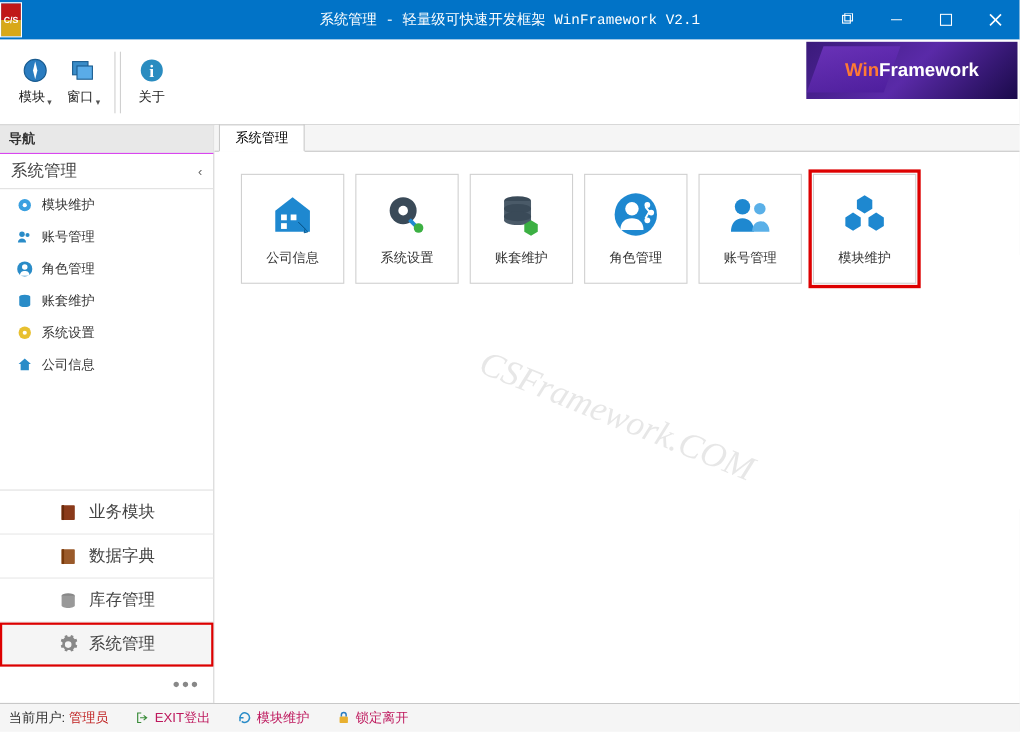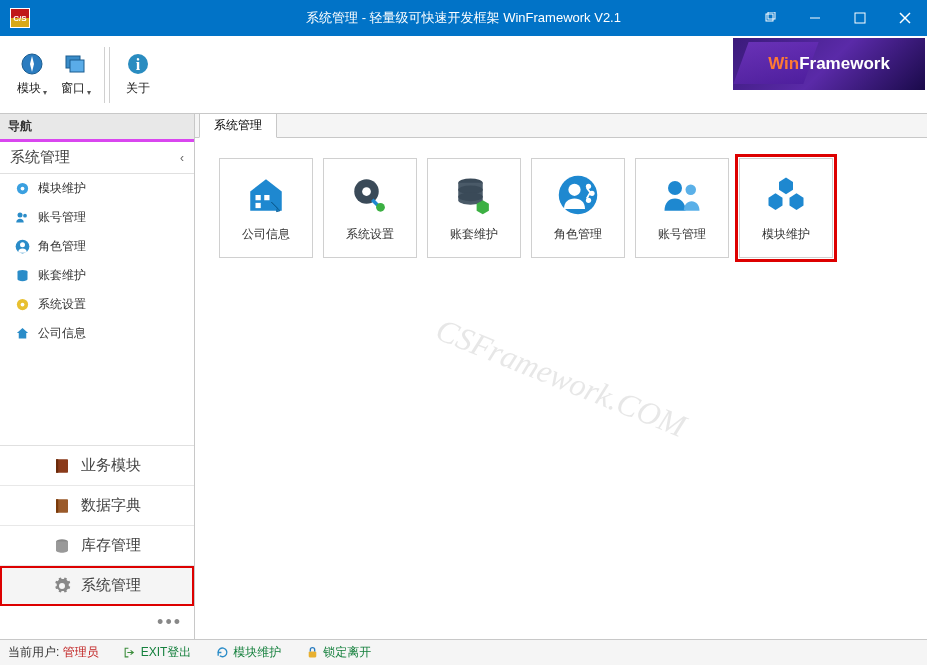--- a/index.html
+++ b/index.html
@@ -17,36 +17,37 @@
     .titlebar {
       height: 36px;
       background: #0173c7;
       display: flex;
       align-items: center;
       color: white;
       position: relative;
     }
     .titlebar .app-icon {
       width: 20px;
-      height: 20px;
-      margin-left: 10px;
+      height: 32px;
+      margin-left: 0;
       background: linear-gradient(to bottom, #c01818 50%, #d8a818 50%);
       border: 1px solid #fff;
       font-size: 8px;
       color: white;
       font-weight: bold;
       display: flex;
       align-items: center;
       justify-content: center;
     }
     .titlebar .title {
       position: absolute;
       left: 50%;
       transform: translateX(-50%);
       font-size: 13px;
+      font-family: Liberation Mono, monospace;
     }
     .titlebar .win-controls {
       margin-left: auto;
       display: flex;
       height: 100%;
     }
     .titlebar .win-btn {
       width: 45px;
       display: flex;
       align-items: center;
@@ -140,21 +141,21 @@
     
     .nav {
       width: 195px;
       border-right: 1px solid #c8c8c8;
       display: flex;
       flex-direction: column;
       background: #fff;
     }
     .nav-title {
       background: #e8e8e8;
-      border-bottom: 3px solid #d946ef;
+      border-bottom: 1px solid #d946ef;
       padding: 4px 8px;
       font-size: 12px;
       font-weight: bold;
       color: #333;
       font-family: Liberation Serif, serif;
     }
     .nav-header {
       padding: 6px 10px;
       font-size: 15px;
       color: #444;
@@ -279,21 +280,21 @@
       gap: 24px;
       font-size: 12px;
     }
     .statusbar .user-label { color: #333; }
     .statusbar .user-name { color: #c02020; }
     .statusbar .sb-item {
       display: flex;
       align-items: center;
       gap: 4px;
       cursor: pointer;
-      color: #15803d;
+      color: #be185d;
     }
     .statusbar .sb-item .sico { width: 14px; height: 14px; display:flex; align-items:center; justify-content:center; }
   </style>
 </head>
 <body>
 
 <div class="titlebar">
   <div class="app-icon">C/S</div>
   <div class="title">系统管理 - 轻量级可快速开发框架 WinFramework V2.1</div>
   <div class="win-controls">

